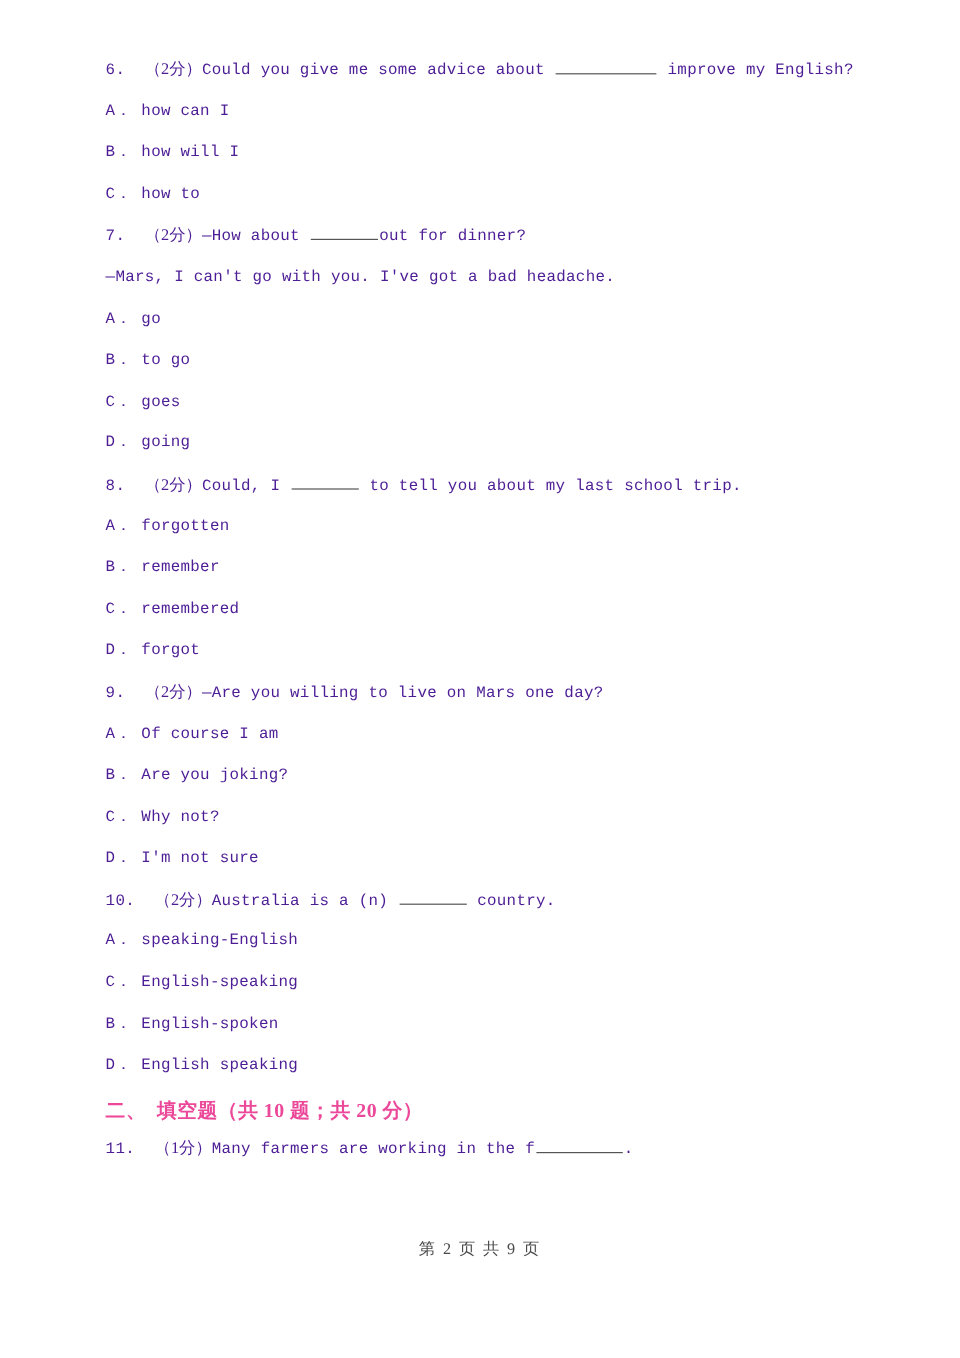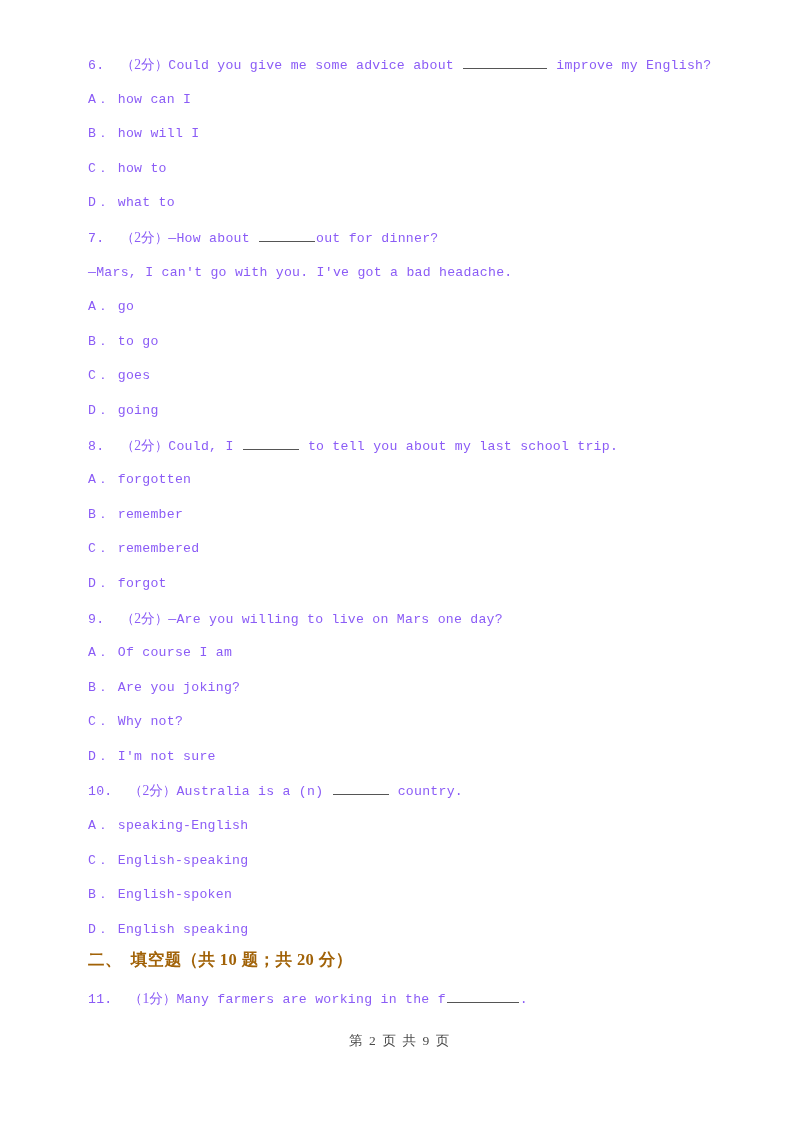--- a/index.html
+++ b/index.html
@@ -21,23 +21,23 @@
     width: 800px;
     height: 1132px;
     box-sizing: border-box;
     padding: 44px 88px 0 88px;
   }
 
   
   .line {
     font-family: "Liberation Mono", "DejaVu Sans Mono", monospace;
     font-size: 13.2px;
-    line-height: 42px;
+    line-height: 28px;
     height: 34.6px;
-    color: #8b5cf6;
+    color: #4c1d95;
     white-space: pre;
     letter-spacing: 0.25px;
     -webkit-font-smoothing: antialiased;
   }
 
   .q-line {
     font-size: 13.2px;
   }
 
   .opt-line {
@@ -63,21 +63,21 @@
   .blank.w-lg { width: 72px; }
   .blank.w-xl { width: 84px; }
 
   
   .section-heading {
     font-family: "Liberation Serif", "DejaVu Serif", serif;
     font-weight: bold;
     font-size: 16.5px;
     line-height: 34.6px;
     height: 34.6px;
-    color: #a16207;
+    color: #ec4899;
     white-space: pre;
     letter-spacing: 0.4px;
   }
 
   
   .footer {
     position: absolute;
     left: 0;
     right: 0;
     top: 1032px;
@@ -92,21 +92,20 @@
 </head>
 <body>
 
 <div id="page">
 
   <div class="line q-line"><span>6.</span><span>  </span><span class="cjk">（2分）</span><span>Could you give me some advice about </span><span class="blank w-xl"></span><span> improve my English?</span></div>
 
   <div class="line opt-line"><span>A．</span><span> </span><span>how can I</span></div>
   <div class="line opt-line"><span>B．</span><span> </span><span>how will I</span></div>
   <div class="line opt-line"><span>C．</span><span> </span><span>how to</span></div>
-  <div class="line opt-line"><span>D．</span><span> </span><span>what to</span></div>
 
   <div class="line q-line"><span>7.</span><span>  </span><span class="cjk">（2分）</span><span>—How about </span><span class="blank w-md"></span><span>out for dinner?</span></div>
 
   <div class="line q-line">—Mars, I can't go with you. I've got a bad headache.</div>
 
   <div class="line opt-line"><span>A．</span><span> </span><span>go</span></div>
   <div class="line opt-line"><span>B．</span><span> </span><span>to go</span></div>
   <div class="line opt-line"><span>C．</span><span> </span><span>goes</span></div>
   <div class="line opt-line"><span>D．</span><span> </span><span>going</span></div>
 

